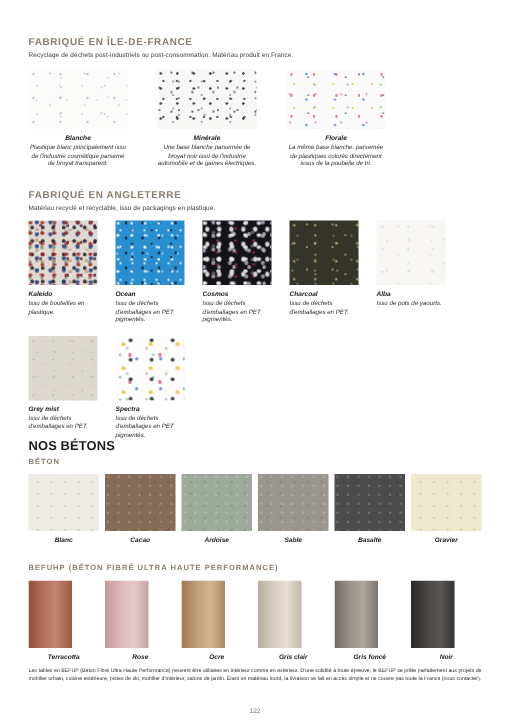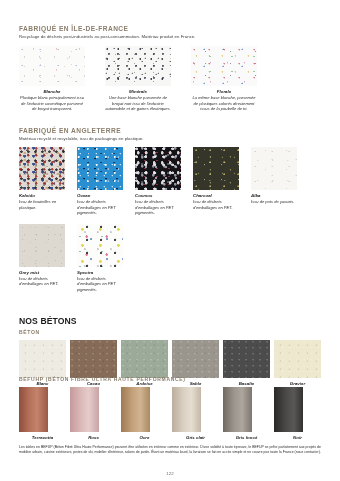--- a/index.html
+++ b/index.html
@@ -248,21 +248,21 @@
         <div class="desc left">Issu de déchets d'emballages en PET.</div>
       </div>
       <div class="cell" style="width:46px;">
         <div class="sw tex-spectra" style="height:43px;"></div>
         <div class="cap left">Spectra</div>
         <div class="desc left">Issu de déchets d'emballages en PET pigmentés.</div>
       </div>
     </div>
   </div>
 
-  <div style="position:absolute;left:19px;top:292px;width:302px;margin-top:24px;">
+  <div style="position:absolute;left:19px;top:292px;width:302px;">
     <div class="sec-title dark">NOS BÉTONS</div>
     <div class="sec-label">BÉTON</div>
 
     <div class="row" style="margin-top:5px;gap:4px;">
       <div class="cell" style="width:47px;">
         <div class="sw concrete" style="height:38px;background-color:#EDEBE2;"></div>
         <div class="cap">Blanc</div>
       </div>
       <div class="cell" style="width:47px;">
         <div class="sw concrete" style="height:38px;background-color:#856B58;"></div>

